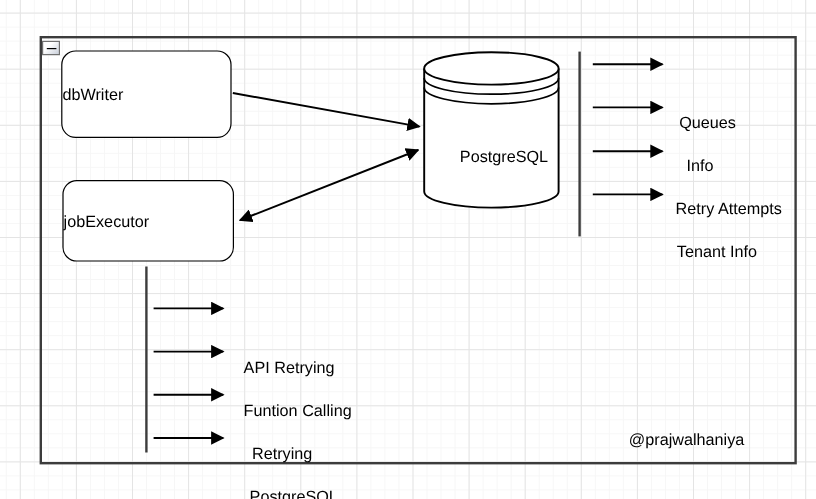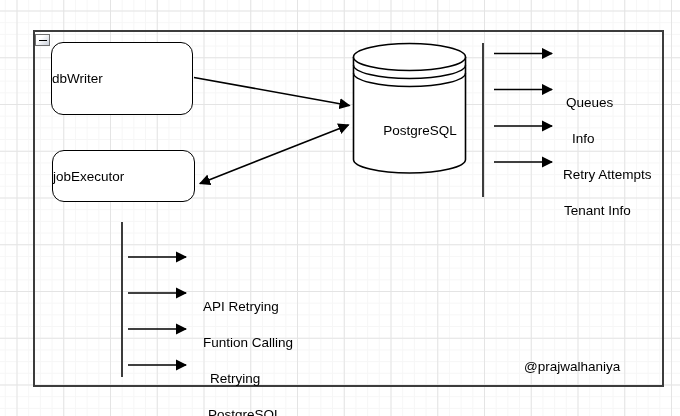--- a/index.html
+++ b/index.html
@@ -30,21 +30,21 @@
   }
   .collapse-btn .minus{width:8px;height:0;border-top:1.5px solid #000;}
   svg.overlay{left:0;top:0;width:680px;height:416px;pointer-events:none;}
   .node{
     box-sizing:border-box;background:var(--node-fill,#fff);
     border:1.5px solid var(--stroke,#000);border-radius:12px;
     display:flex;align-items:center;justify-content:flex-start;
     font-size:13.5px;
   }
   .node-dbwriter{left:51px;top:42px;width:142px;height:73px;}
-  .node-jobexecutor{left:52px;top:150px;width:143px;height:52px;}
+  .node-jobexecutor{left:52px;top:150px;width:143px;height:68px;}
   .cyl-label{
     left:356px;top:119px;width:128px;height:22px;
     display:flex;align-items:center;justify-content:center;
     font-size:13.5px;
   }
   .label{font-size:13.5px;white-space:nowrap;transform:translateY(-50%);margin-top:48px;}
   .watermark{font-size:13.5px;white-space:nowrap;transform:translateY(-50%);}
 </style>
 </head>
 <body>

